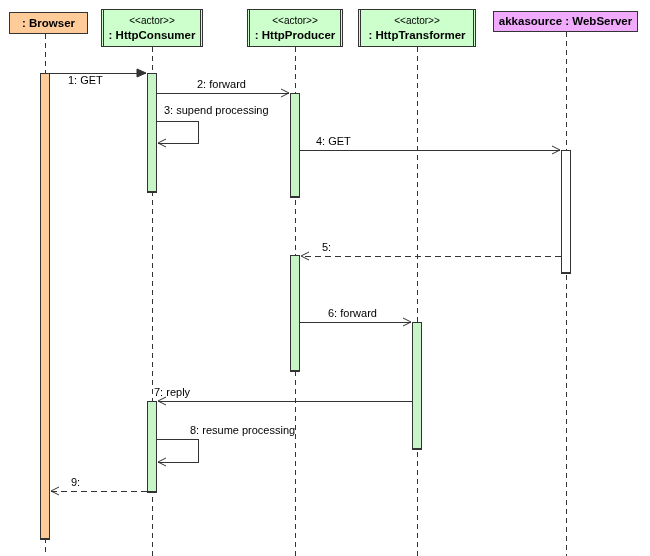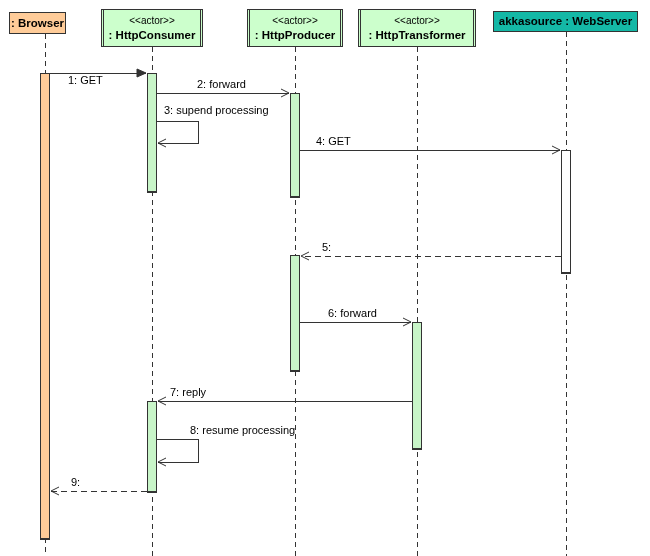--- a/index.html
+++ b/index.html
@@ -85,43 +85,43 @@
       <line x1="147" y1="491.5" x2="51" y2="491.5" stroke="#333333" stroke-width="1" stroke-dasharray="6,4"></line>
       <polyline points="59,487 51,491 59,495" fill="none" stroke="#333333" stroke-width="1" shape-rendering="auto"></polyline>
     </svg>
     <div class="layer" style="z-index: 4;">
       <div class="msg-label" style="left: 68px; top: 58px; margin-top: 16px;">1: GET</div>
       <div class="msg-label" style="left: 197px; top: 78px;">2: forward</div>
       <div class="msg-label" style="left: 164px; top: 104px;">3: supend processing</div>
       <div class="msg-label" style="left: 316px; top: 135px;">4: GET</div>
       <div class="msg-label" style="left: 322px; top: 241px;">5:</div>
       <div class="msg-label" style="left: 328px; top: 307px;">6: forward</div>
-      <div class="msg-label" style="left: 170px; top: 386px;">7: reply</div>
+      <div class="msg-label" style="left: 154px; top: 386px;">7: reply</div>
       <div class="msg-label" style="left: 166px; top: 424px; margin-left: 24px;">8: resume processing</div>
       <div class="msg-label" style="left: 71px; top: 476px;">9:</div>
     </div>
     <div class="layer" style="z-index: 5;">
-      <div class="pbox" style="left: 9px; top: 12px; width: 57px; height: 22px; background: rgb(255, 204, 153);">
+      <div class="pbox" style="left: 9px; top: 12px; width: 79px; height: 22px; background: rgb(255, 204, 153);">
         <div class="pname">: Browser</div>
       </div>
       <div class="pbox" style="left: 101px; top: 9px; width: 102px; height: 38px; background: rgb(204, 255, 204);">
         <div class="inner-line left"></div>
         <div class="inner-line right"></div>
         <div class="stereotype">&lt;&lt;actor&gt;&gt;</div>
         <div class="pname">: HttpConsumer</div>
       </div>
       <div class="pbox" style="left: 247px; top: 9px; width: 96px; height: 38px; background: rgb(204, 255, 204);">
         <div class="inner-line left"></div>
         <div class="inner-line right"></div>
         <div class="stereotype">&lt;&lt;actor&gt;&gt;</div>
         <div class="pname">: HttpProducer</div>
       </div>
       <div class="pbox" style="left: 358px; top: 9px; width: 118px; height: 38px; background: rgb(204, 255, 204);">
         <div class="inner-line left"></div>
         <div class="inner-line right"></div>
         <div class="stereotype">&lt;&lt;actor&gt;&gt;</div>
         <div class="pname">: HttpTransformer</div>
       </div>
-      <div class="pbox" style="left: 493px; top: 11px; width: 145px; height: 21px; background: #14b8a6;">
+      <div class="pbox" style="left: 493px; top: 11px; width: 145px; height: 21px; background: #f0abfc;">
         <div class="pname">akkasource : WebServer</div>
       </div>
     </div>
   </div>
 
 </body></html>

